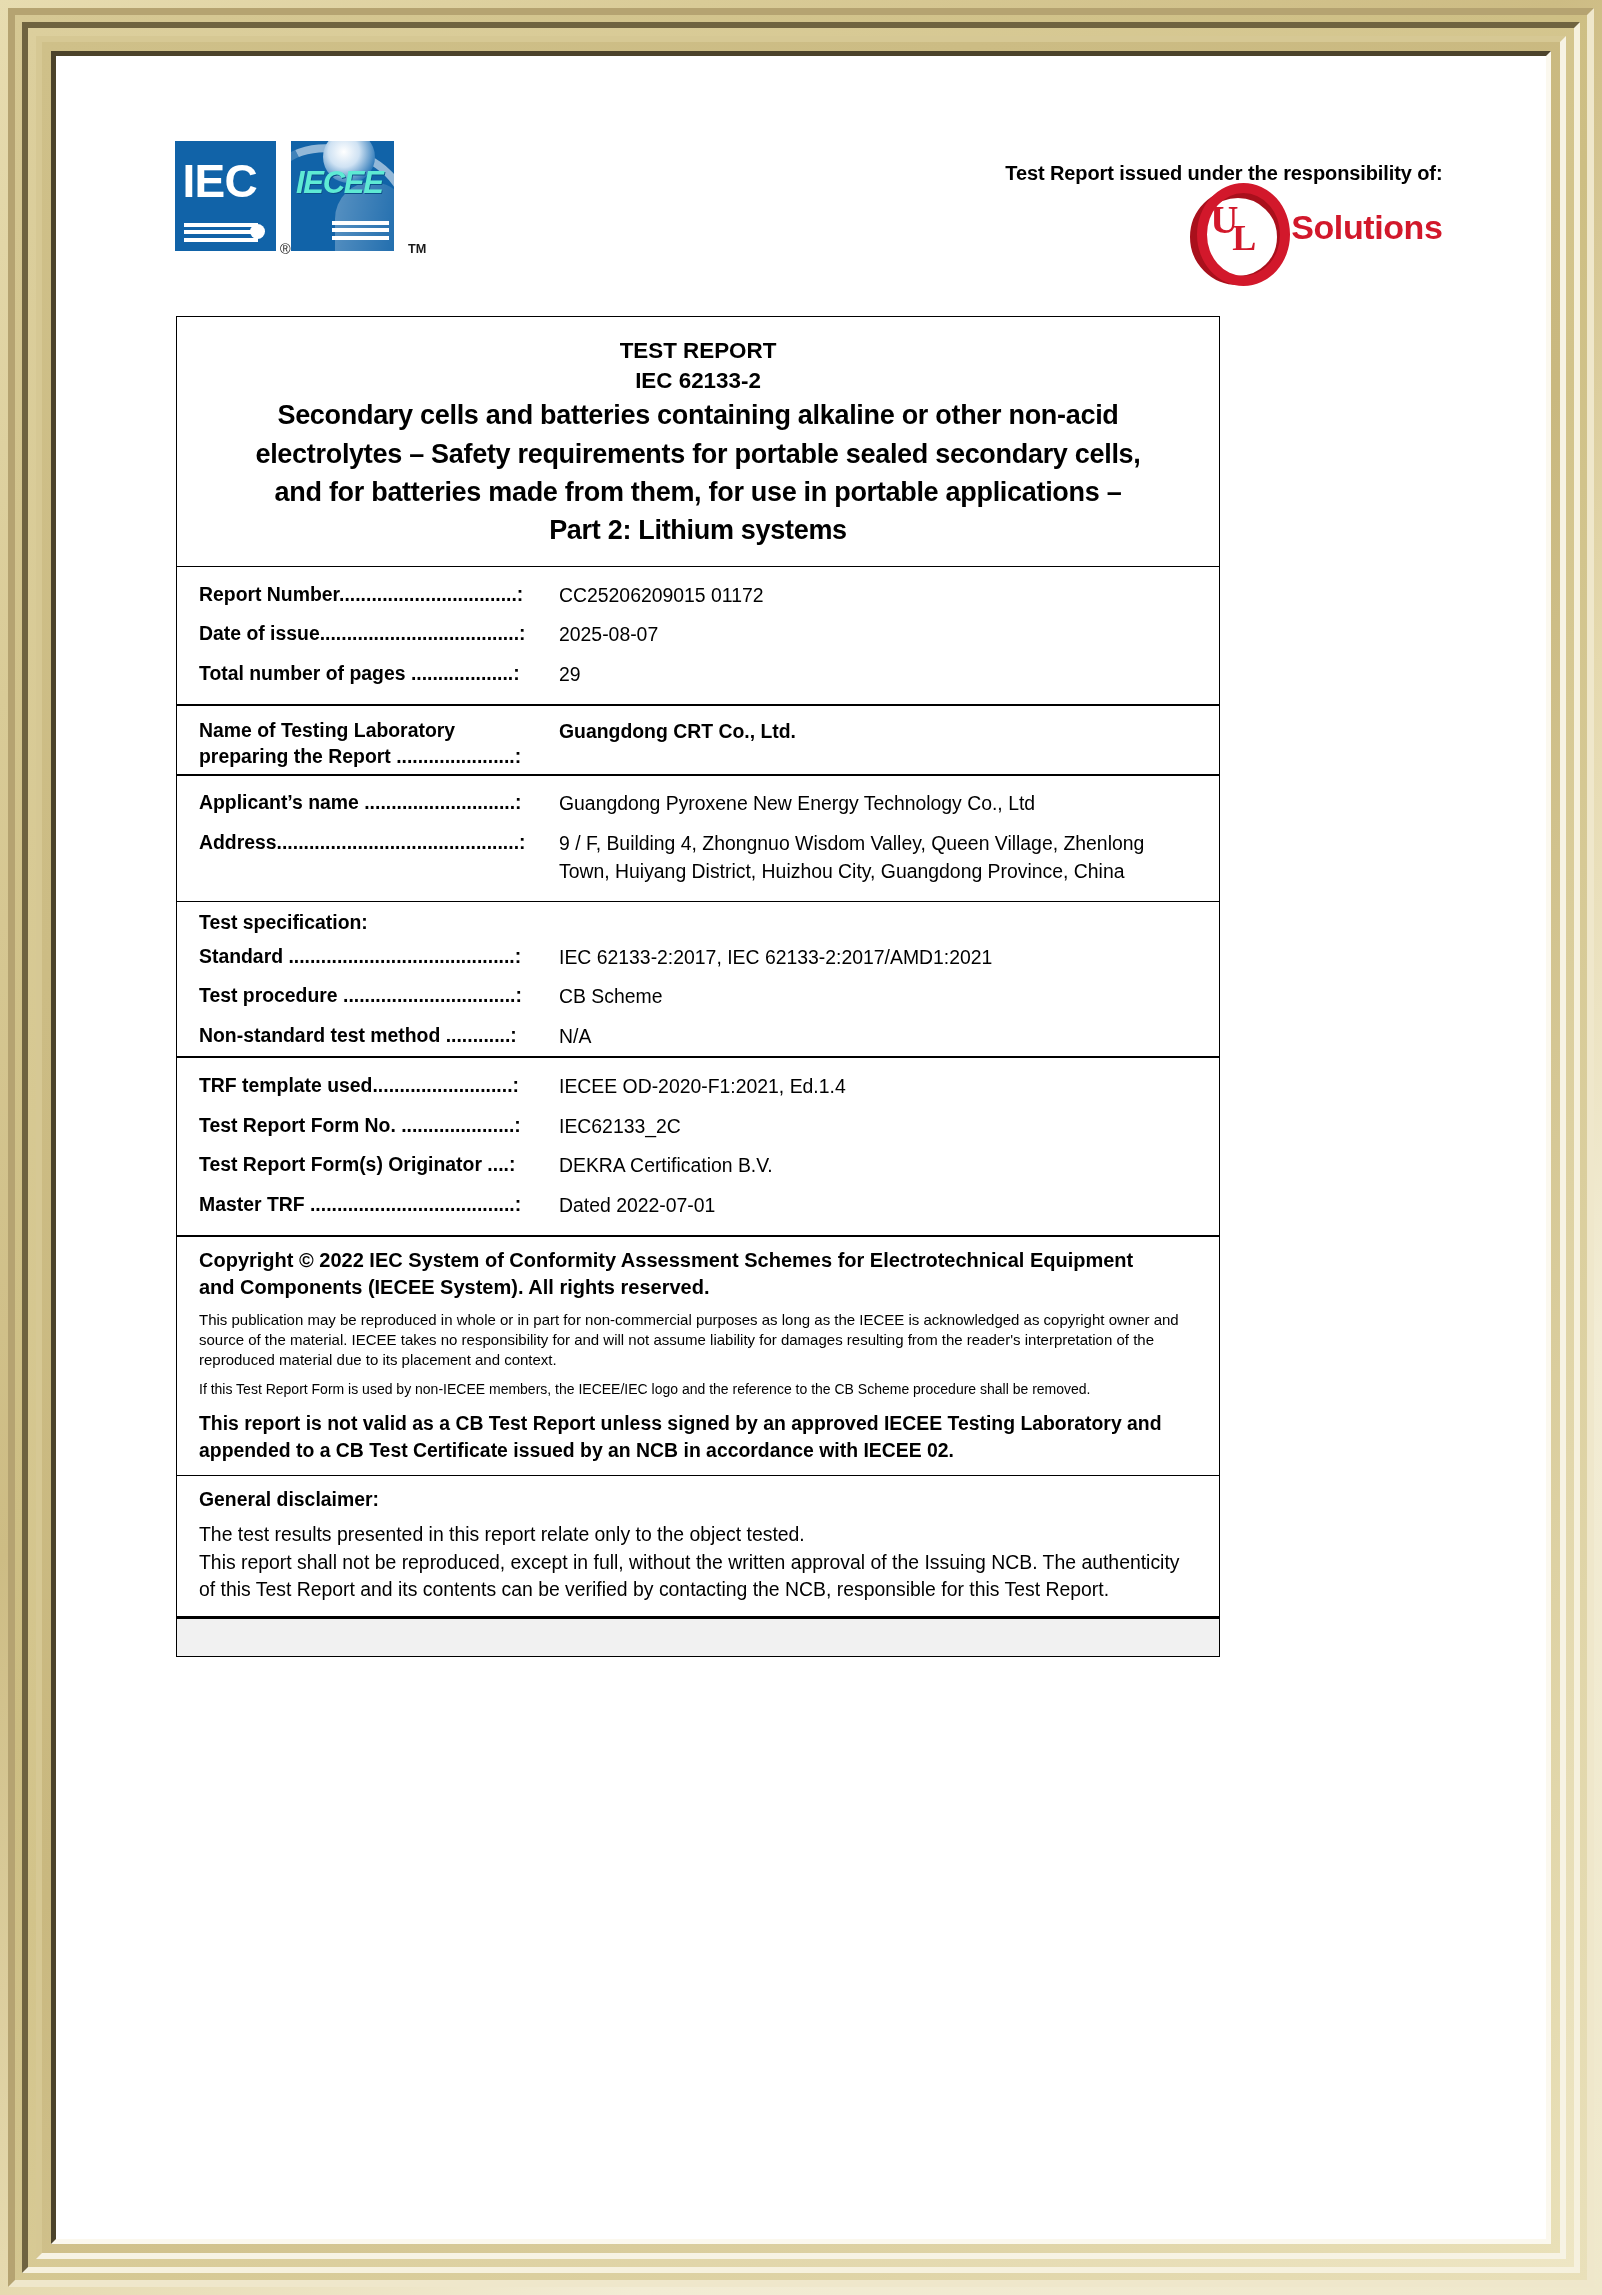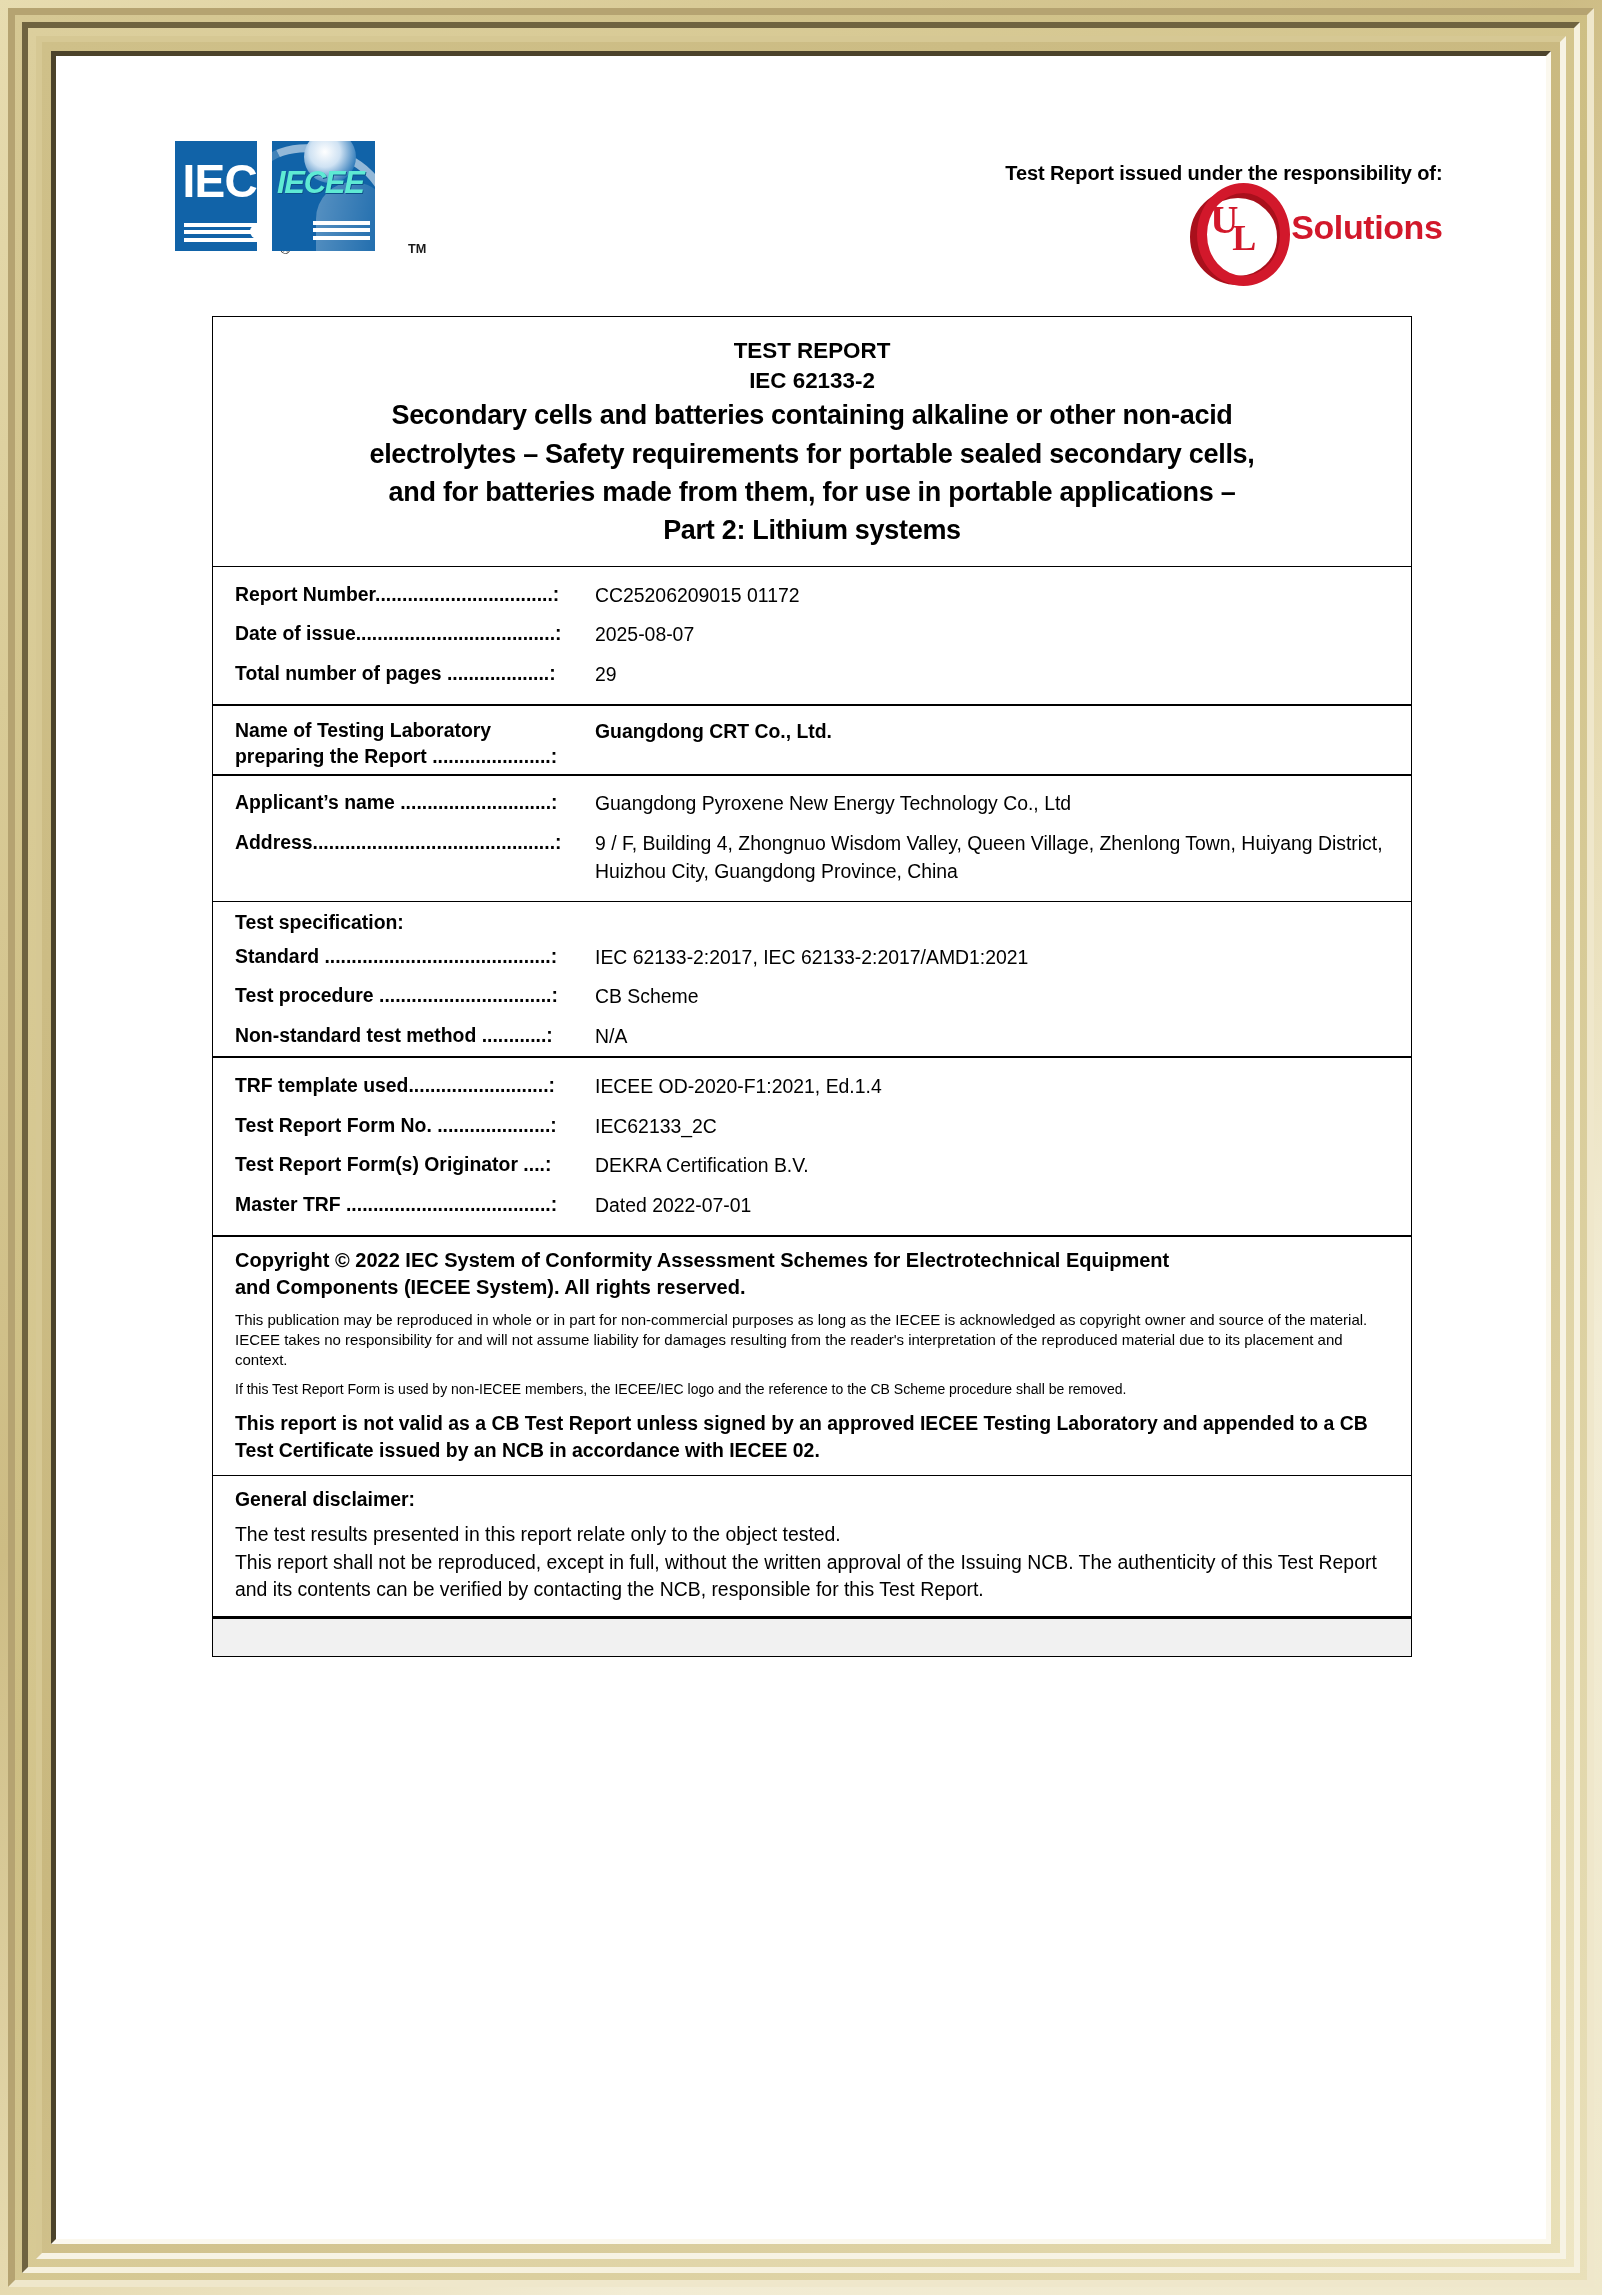--- a/index.html
+++ b/index.html
@@ -81,21 +81,21 @@
     height: 148px;
   }
   .logos {
     position: absolute;
     left: 38px; top: 0;
     display: flex;
     align-items: flex-start;
   }
   .iec-logo {
     position: relative;
-    width: 82px; height: 110px;
+    width: 101px; height: 110px;
     background: #1163a8;
   }
   .iec-word {
     position: absolute;
     left: 7.6px; top: 17px;
     font-family: "Liberation Sans", sans-serif;
     font-weight: bold;
     font-size: 46px;
     letter-spacing: -0.8px;
     color: #ffffff;
@@ -245,25 +245,24 @@
     font-size: 34px;
     font-weight: bold;
     color: #d2182b;
     letter-spacing: -0.4px;
   }
 
   
   .doc-table {
     position: absolute;
     left: 115px; top: 255px;
-    width: 1200px;
+    width: 1044px;
     box-sizing: border-box;
     border: 1.7px solid #000000;
     background: #ffffff;
-    margin-left: 36px;
   }
   .sect {
     border-bottom: 1.7px solid #000000;
     box-sizing: border-box;
   }
   .sect-gap {
     border-bottom: 2.5px double #000000;
   }
 
   

